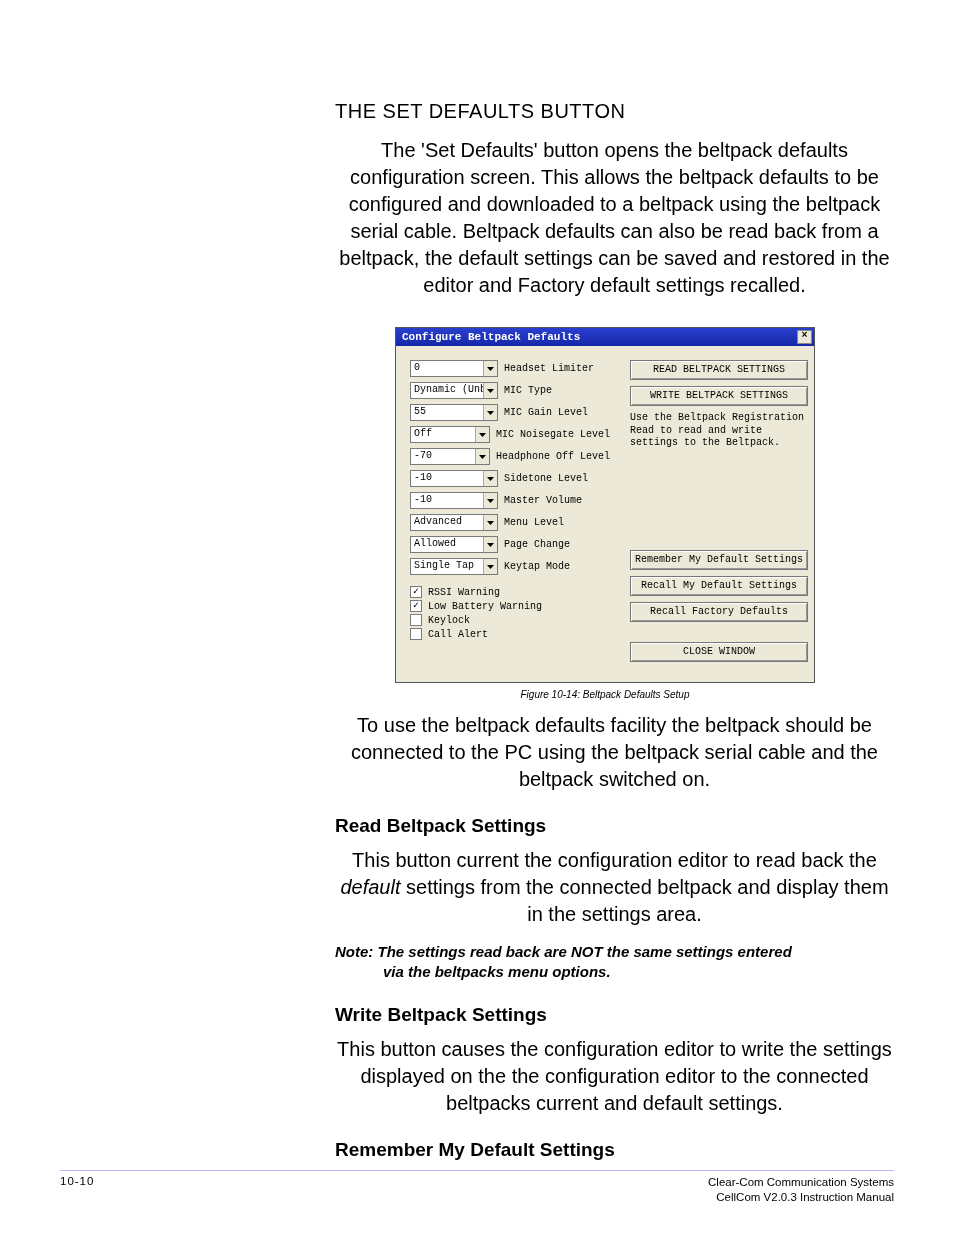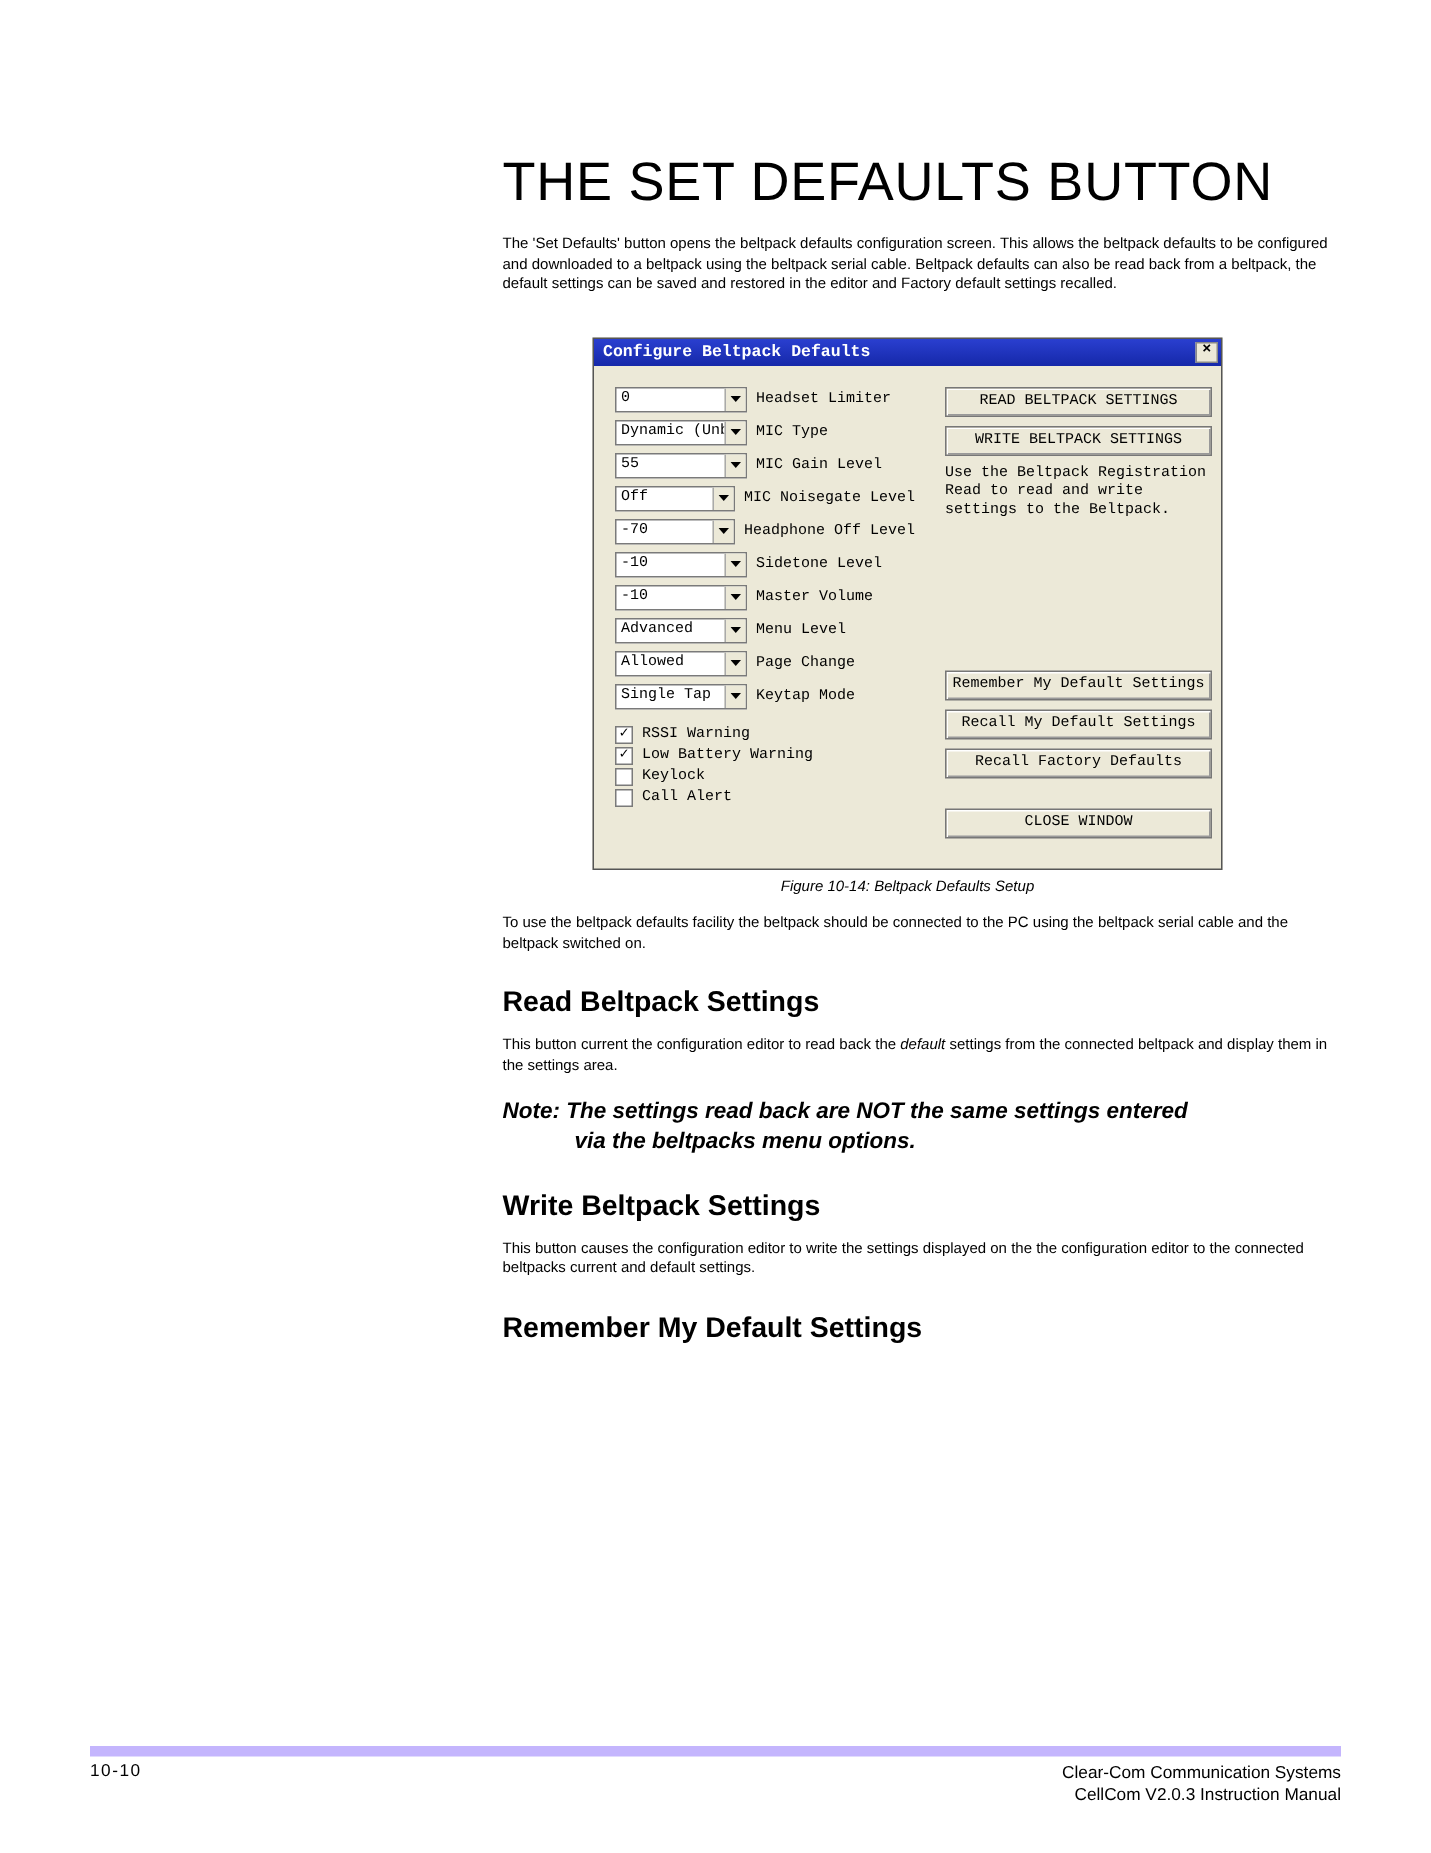--- a/index.html
+++ b/index.html
@@ -10,33 +10,34 @@
     font-family: Arial, Helvetica, sans-serif;
     color: #000;
     position: relative;
     background: #fff;
   }
   .page {
     padding: 100px 60px 0 335px;
   }
   h1 {
     font-weight: 400;
-    font-size: 36px;
+    font-size: 20px;
     letter-spacing: 0.5px;
     margin: 0 0 14px 0;
   }
   h2 {
     font-weight: 700;
     font-size: 19px;
     margin: 22px 0 10px 0;
   }
   p {
-    font-size: 10px;
+    font-size: 20px;
     line-height: 1.35;
     margin: 0 0 14px 0;
+    text-align: center;
   }
   .note {
     font-weight: 700;
     font-style: italic;
     font-size: 15px;
     margin: 10px 0 18px 0;
     line-height: 1.35;
   }
   .note .indent {
     display: block;
@@ -152,21 +153,21 @@
     text-align: center;
     font-style: italic;
     font-size: 10px;
     margin: 6px 0 12px 60px;
     width: 420px;
   }
 
   .footer {
     position: absolute;
     left: 0; right: 0; bottom: 30px;
-    border-top: 7px solid #c4b5fd;
+    border-top: 1px solid #c4b5fd;
     margin: 0 60px;
     padding-top: 4px;
     display: flex;
     justify-content: space-between;
     font-size: 11.5px;
   }
   .footer .right { text-align: right; line-height: 1.3; }
   .footer .left { letter-spacing: 1px; }
 </style>
 </head>

